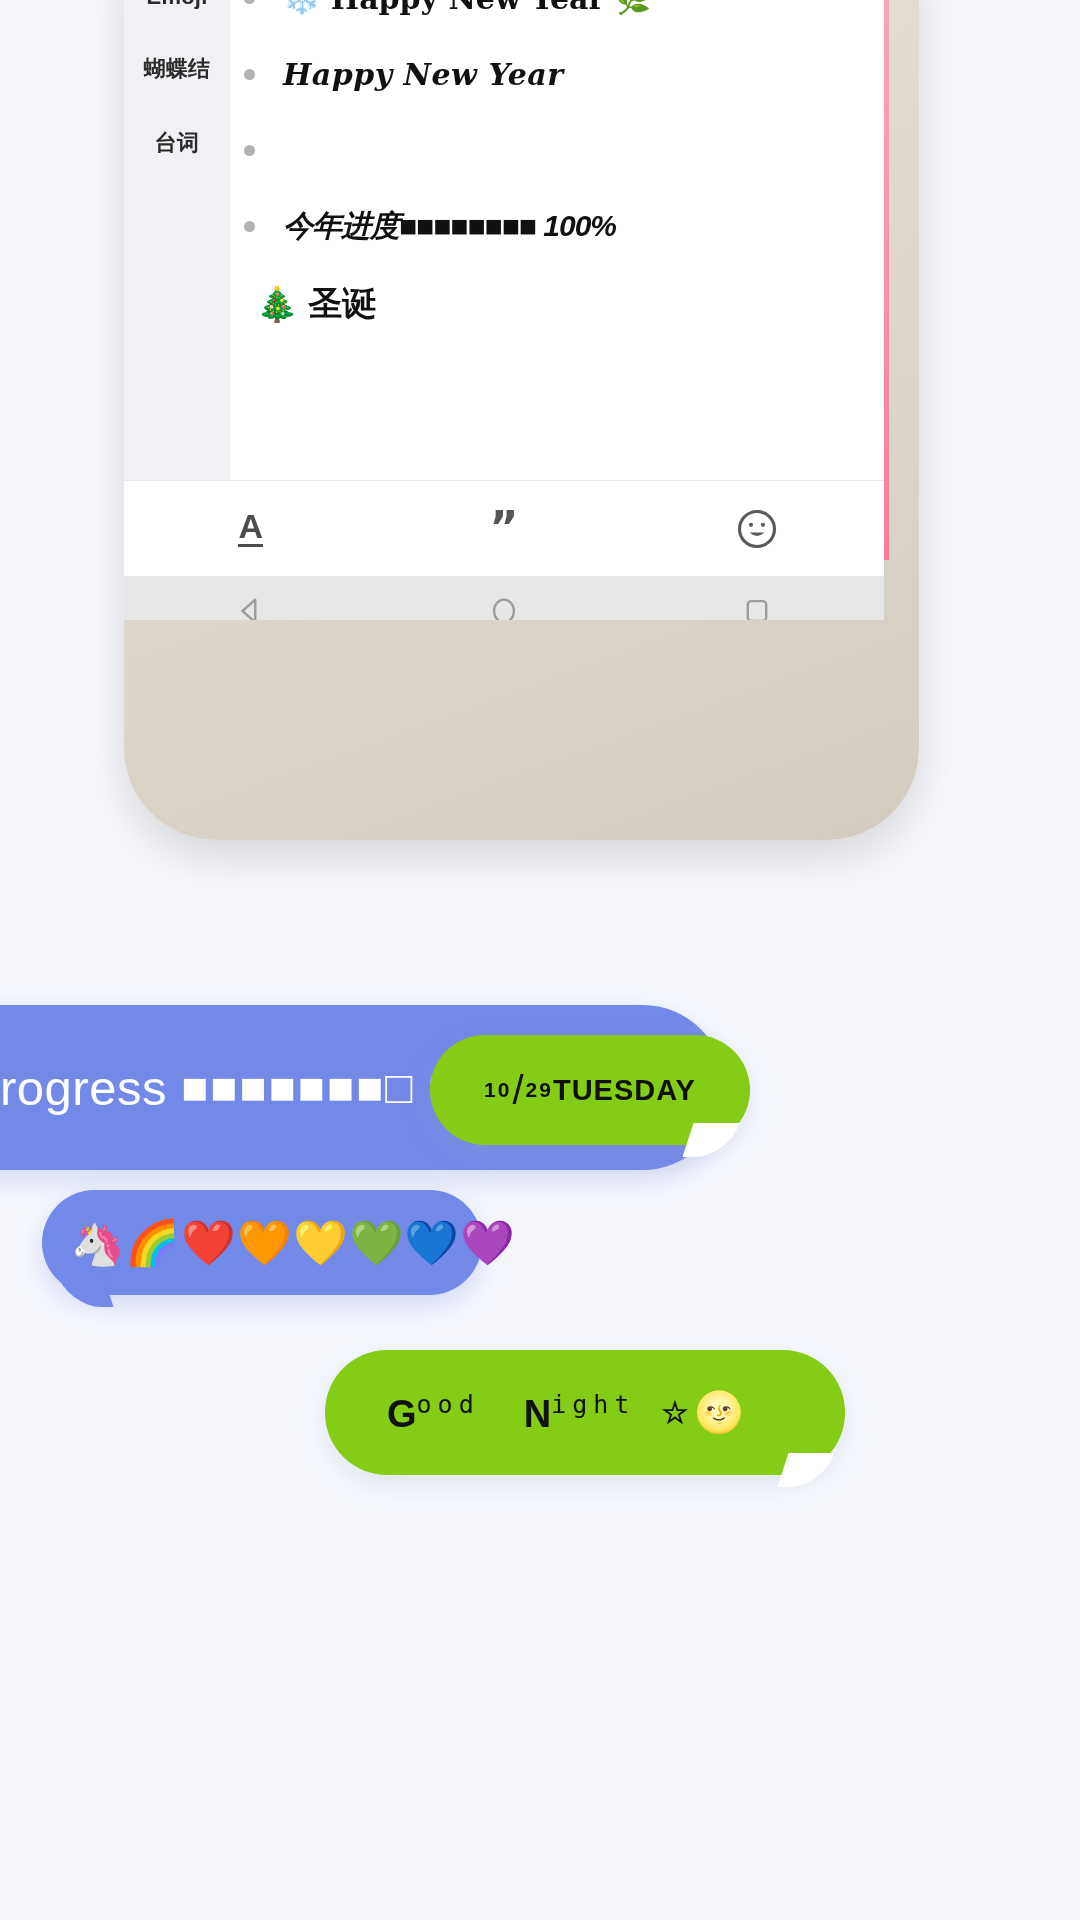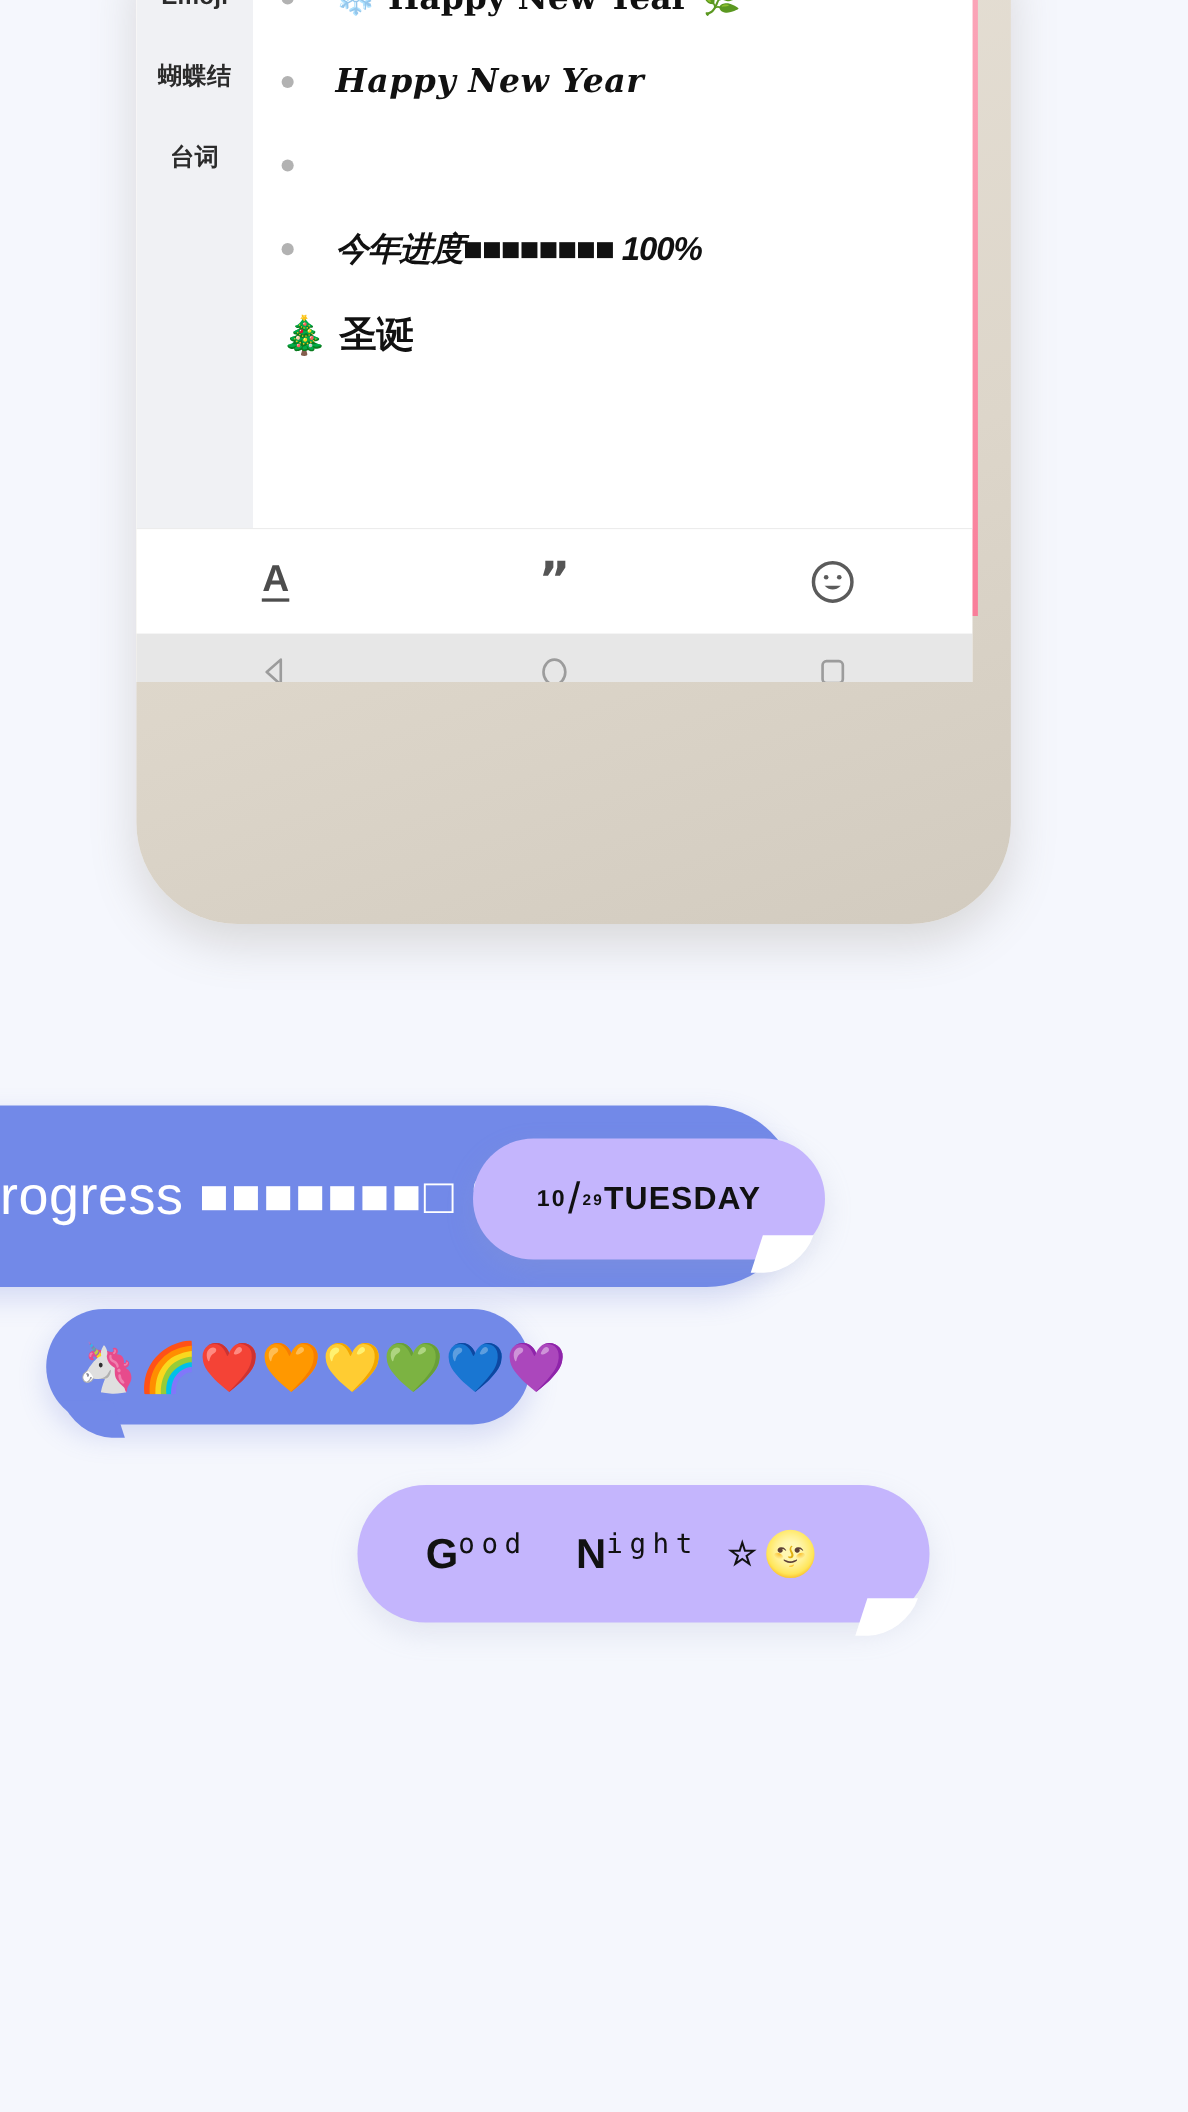--- a/index.html
+++ b/index.html
@@ -67,22 +67,22 @@
   .kb-list {
     flex: 1;
     background: #fff;
     padding: 0px 0 0 0;
     position: relative;
   }
   .kb-row {
     display: flex;
     align-items: center;
     height: 76px;
-    padding-left: 26px;
-    gap: 38px;
+    padding-left: 14px;
+    gap: 28px;
     white-space: nowrap;
     overflow: hidden;
   }
   .bullet {
     width: 11px; height: 11px;
     background: #b2b2b2;
     border-radius: 50%;
     flex: 0 0 11px;
   }
   .kb-text { font-size: 31px; color: #111; font-weight: 700; }
@@ -151,21 +151,21 @@
     position: absolute;
     display: flex; align-items: center;
     white-space: nowrap;
   }
   .bubble.blue {
     background: #7289e8;
     color: #ffffff;
     box-shadow: 0 10px 26px rgba(90,110,210,0.22);
   }
   .bubble.white {
-    background: #c4b5fd;
+    background: #84cc16;
     color: #111111;
     box-shadow: 0 10px 26px rgba(150,160,190,0.20);
   }
 
   
   #progress-bubble {
     left: -120px; top: 1005px;
     width: 845px; height: 165px;
     border-radius: 90px;
     padding-left: 120px;
@@ -178,21 +178,21 @@
   #date-bubble {
     left: 430px; top: 1035px;
     width: 320px; height: 110px;
     border-radius: 55px;
     justify-content: center;
     font-size: 29px; font-weight: 700;
     letter-spacing: 1px;
   }
   #date-bubble .sup { font-size: 21px; vertical-align: super; letter-spacing: 2px; }
   #date-bubble .slash { font-size: 40px; font-weight: 400; margin: 0 1px; }
-  #date-bubble .sub { font-size: 14px; vertical-align: sub; letter-spacing: 2px; text-align: center; }
+  #date-bubble .sub { font-size: 21px; vertical-align: sub; letter-spacing: 2px; text-align: center; }
   #date-bubble .day { }
   .tail-r {
     position: absolute; right: 16px; bottom: -12px;
     width: 46px; height: 34px;
     background: #ffffff;
     border-radius: 0 0 40px 0;
     transform: skewX(-18deg);
   }
 
   

